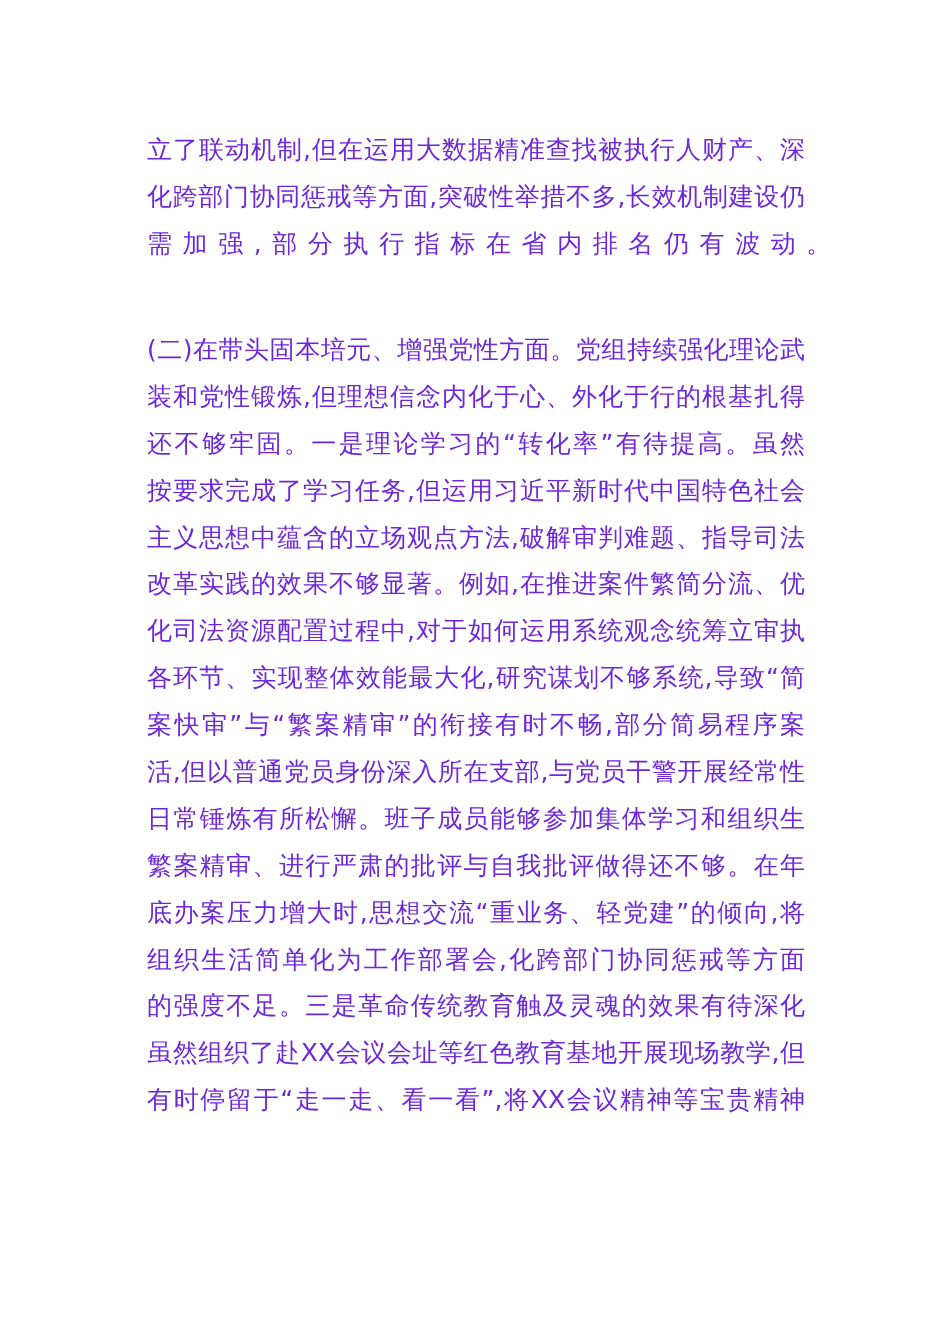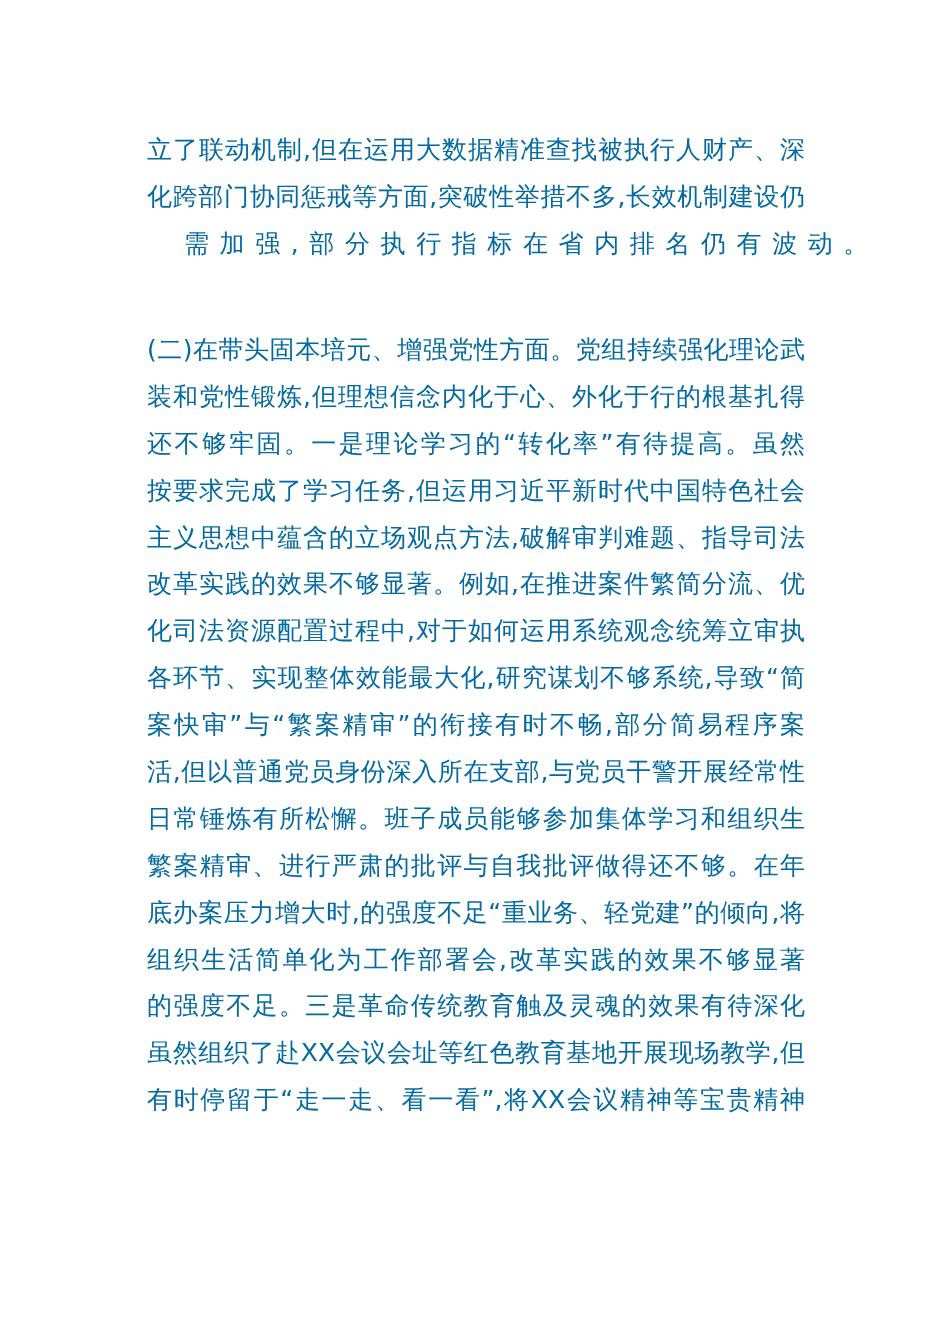--- a/index.html
+++ b/index.html
@@ -27,30 +27,29 @@
       width: 658px;
     }
     .para-1 { top: 132px; }
     .para-2 { top: 332px; }
     .line {
       display: block;
       height: 46.9px;
       line-height: 36px;
       font-family: "DejaVu Sans", "Liberation Sans", sans-serif;
       font-size: 25px;
-      color: #0369a1;
+      color: #6d28d9;
       white-space: nowrap;
       text-align: justify;
       text-align-last: justify;
       letter-spacing: 0;
     }
     .line.last {
       text-align-last: left;
       letter-spacing: 10.6px;
-      margin-left: 37px;
     }
   </style>
 </head>
 <body>
 
 <div class="page">
 
   <div class="para para-1">
     <span class="line">立了联动机制,但在运用大数据精准查找被执行人财产、深</span>
     <span class="line">化跨部门协同惩戒等方面,突破性举措不多,长效机制建设仍</span>
@@ -63,20 +62,20 @@
     <span class="line">还不够牢固。一是理论学习的“转化率”有待提高。虽然</span>
     <span class="line">按要求完成了学习任务,但运用习近平新时代中国特色社会</span>
     <span class="line">主义思想中蕴含的立场观点方法,破解审判难题、指导司法</span>
     <span class="line">改革实践的效果不够显著。例如,在推进案件繁简分流、优</span>
     <span class="line">化司法资源配置过程中,对于如何运用系统观念统筹立审执</span>
     <span class="line">各环节、实现整体效能最大化,研究谋划不够系统,导致“简</span>
     <span class="line">案快审”与“繁案精审”的衔接有时不畅,部分简易程序案</span>
     <span class="line">活,但以普通党员身份深入所在支部,与党员干警开展经常性</span>
     <span class="line">日常锤炼有所松懈。班子成员能够参加集体学习和组织生</span>
     <span class="line">繁案精审、进行严肃的批评与自我批评做得还不够。在年</span>
-    <span class="line">底办案压力增大时,的强度不足“重业务、轻党建”的倾向,将</span>
-    <span class="line">组织生活简单化为工作部署会,改革实践的效果不够显著</span>
+    <span class="line">底办案压力增大时,思想交流“重业务、轻党建”的倾向,将</span>
+    <span class="line">组织生活简单化为工作部署会,化跨部门协同惩戒等方面</span>
     <span class="line">的强度不足。三是革命传统教育触及灵魂的效果有待深化</span>
     <span class="line">虽然组织了赴XX会议会址等红色教育基地开展现场教学,但</span>
     <span class="line">有时停留于“走一走、看一看”,将XX会议精神等宝贵精神</span>
   </div>
 
 </div>
 
 </body></html>

